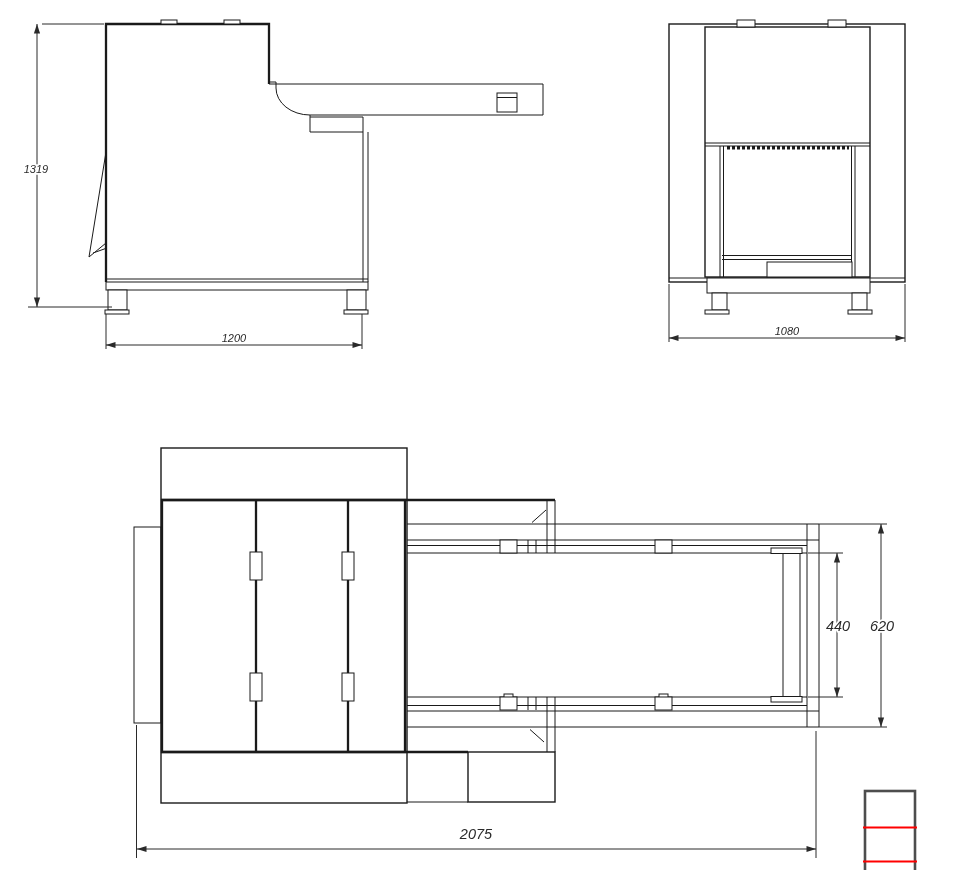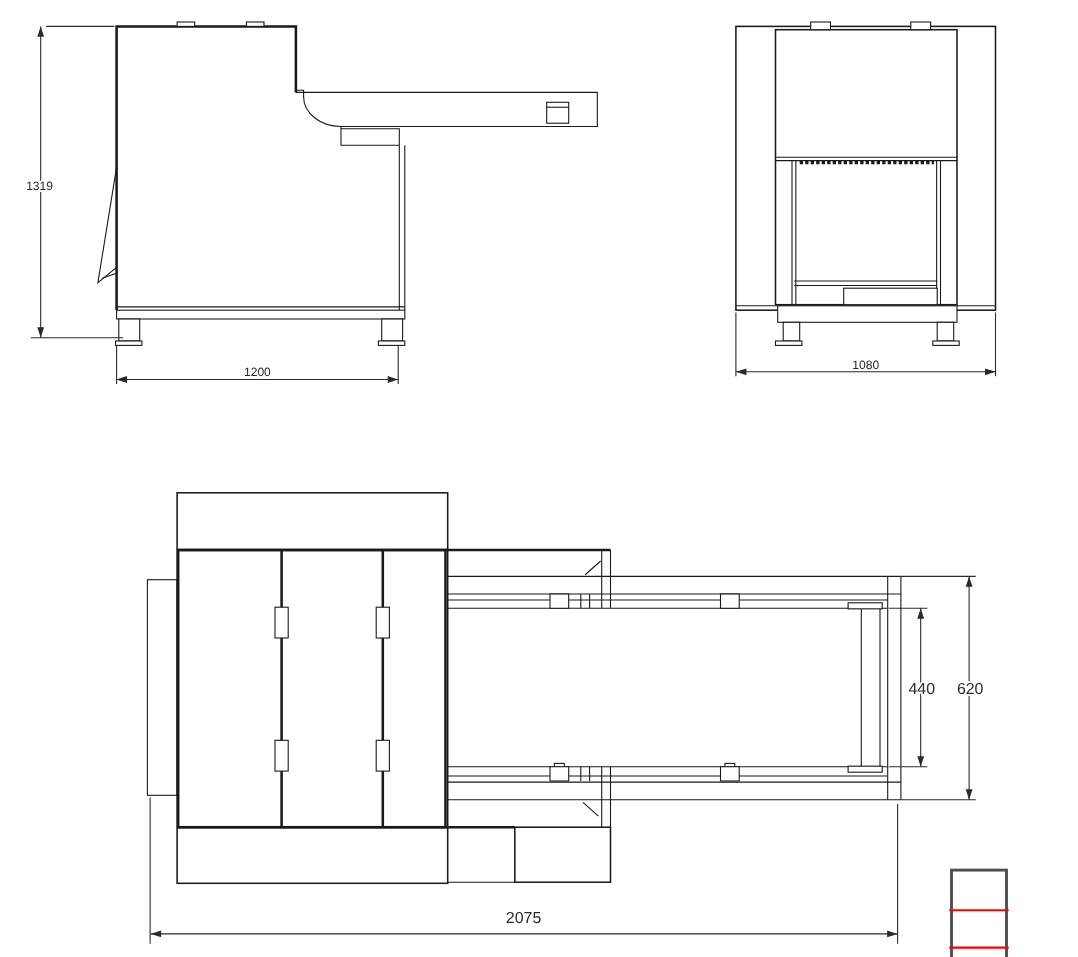--- a/index.html
+++ b/index.html
@@ -1,17 +1,17 @@
 <!DOCTYPE html>
 <html><head>
 <meta charset="utf-8">
 <style>
   html,body{margin:0;padding:0;background:#ffffff;}
   #stage{position:relative;width:980px;height:870px;background:#ffffff;overflow:hidden;
-         font-family:"Liberation Sans",sans-serif;}
+         font-family:"Liberation Sans",sans-serif;font-style:italic;}
   svg{display:block;}
   .g1{stroke:#1a1a1a;stroke-width:1;fill:none;}
   .g12{stroke:#1a1a1a;stroke-width:1.4;fill:none;}
   .g2{stroke:#1a1a1a;stroke-width:2.3;fill:none;}
   .fw{fill:#ffffff;}
   .dim{stroke:#2a2a2a;stroke-width:1;fill:none;}
   .curtain{stroke:#1a1a1a;stroke-width:3.4;stroke-dasharray:3 2;fill:none;}
   text.dimtext{font-family:"Liberation Sans",sans-serif;fill:#2a2a2a;text-anchor:middle;
        paint-order:stroke;stroke:#ffffff;stroke-width:3.5px;stroke-linejoin:round;}
   text.small{font-size:11px;}

